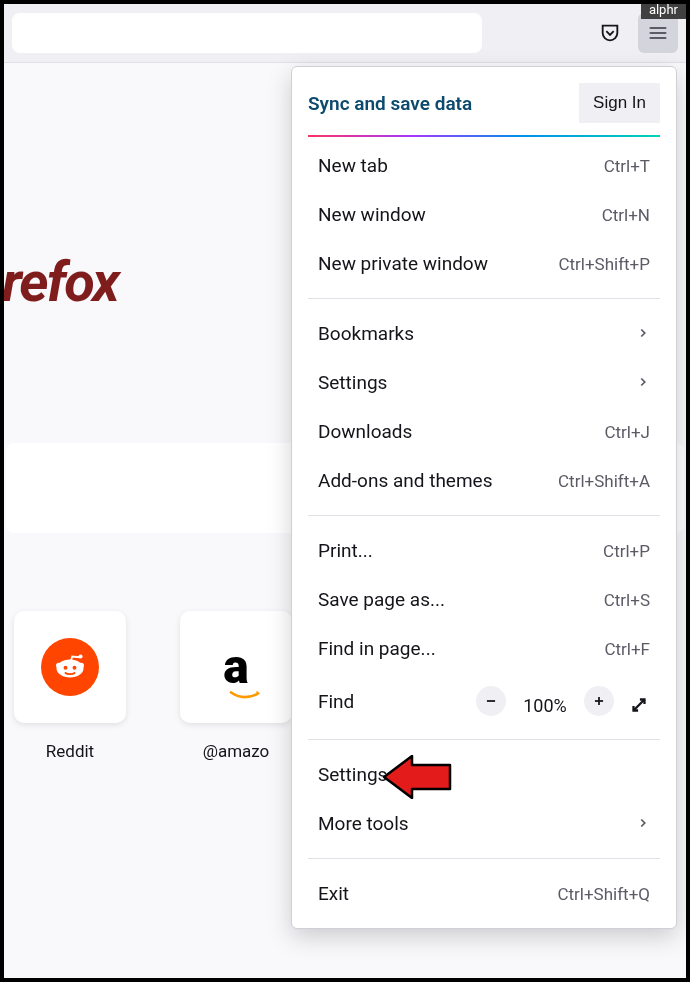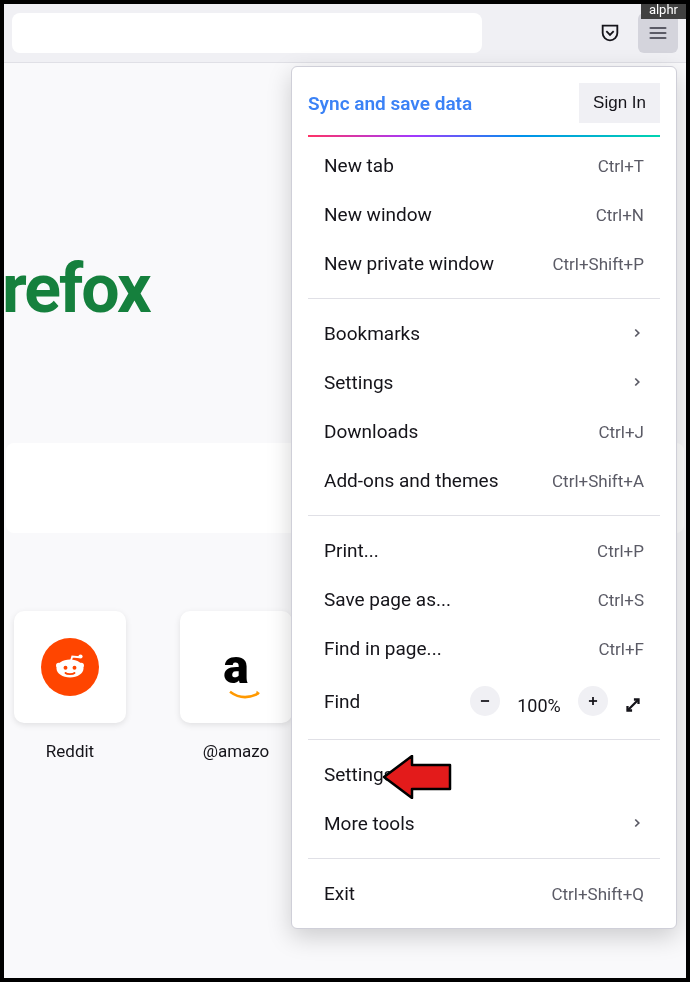--- a/index.html
+++ b/index.html
@@ -41,24 +41,25 @@
   .content {
     height: calc(100% - 58px);
     background: #f9f9fb;
     position: relative;
     border-top: 1px solid #e0e0e6;
   }
   .logo {
     position: absolute;
     top: 186px;
     left: -2px;
-    font-size: 68px;
+    font-size: 56px;
     font-weight: 700;
-    color: #15803d;
+    color: #7f1d1d;
     letter-spacing: -2px;
+    font-style: italic;
   }
   .whitebar {
     position: absolute;
     top: 380px;
     left: 0;
     right: 0;
     height: 90px;
     background: #fff;
     border-radius: 8px;
     margin: 0 2px;
@@ -103,37 +104,37 @@
     border: 1px solid #cfcfd8;
     box-shadow: 0 8px 24px rgba(0,0,0,0.18);
     padding-bottom: 6px;
   }
   .menu-header {
     display: flex;
     align-items: center;
     justify-content: space-between;
     padding: 16px 16px 12px 16px;
   }
-  .menu-header-title { font-size: 19px; font-weight: 600; color: #3b82f6; }
+  .menu-header-title { font-size: 19px; font-weight: 600; color: #0c4a6e; }
   .sign-in-btn {
     background: #f0f0f4;
     border: none;
     border-radius: 0;
     padding: 10px 14px;
     font-size: 17px;
     font-weight: 500;
     cursor: pointer;
     color:#15141a;
   }
   .gradient-line {
     height: 2px;
     margin: 0 16px;
     background: linear-gradient(90deg, #ff3366, #a238ff 30%, #0090ed 60%, #00d4b0 100%);
   }
-  .menu-section { padding: 4px 14px; }
+  .menu-section { padding: 4px 8px; }
   .sep { height: 1px; background: #e0e0e6; margin: 6px 16px; }
   .menu-item {
     display: flex;
     align-items: center;
     justify-content: space-between;
     padding: 13px 18px;
     font-size: 19px;
     color: #15141a;
     cursor: pointer;
   }

